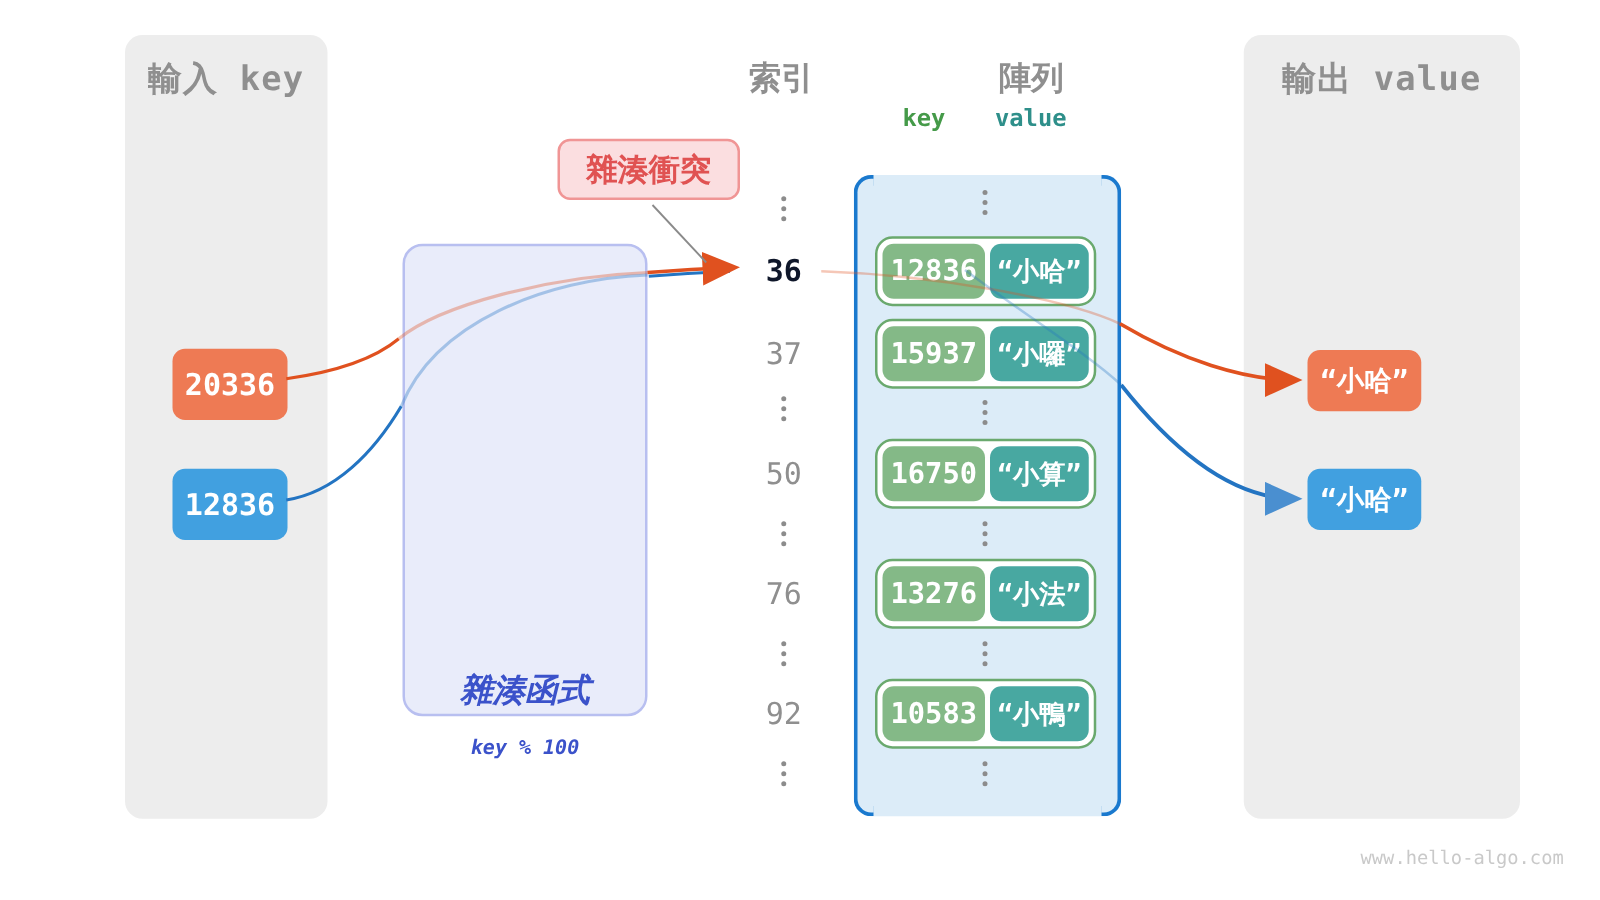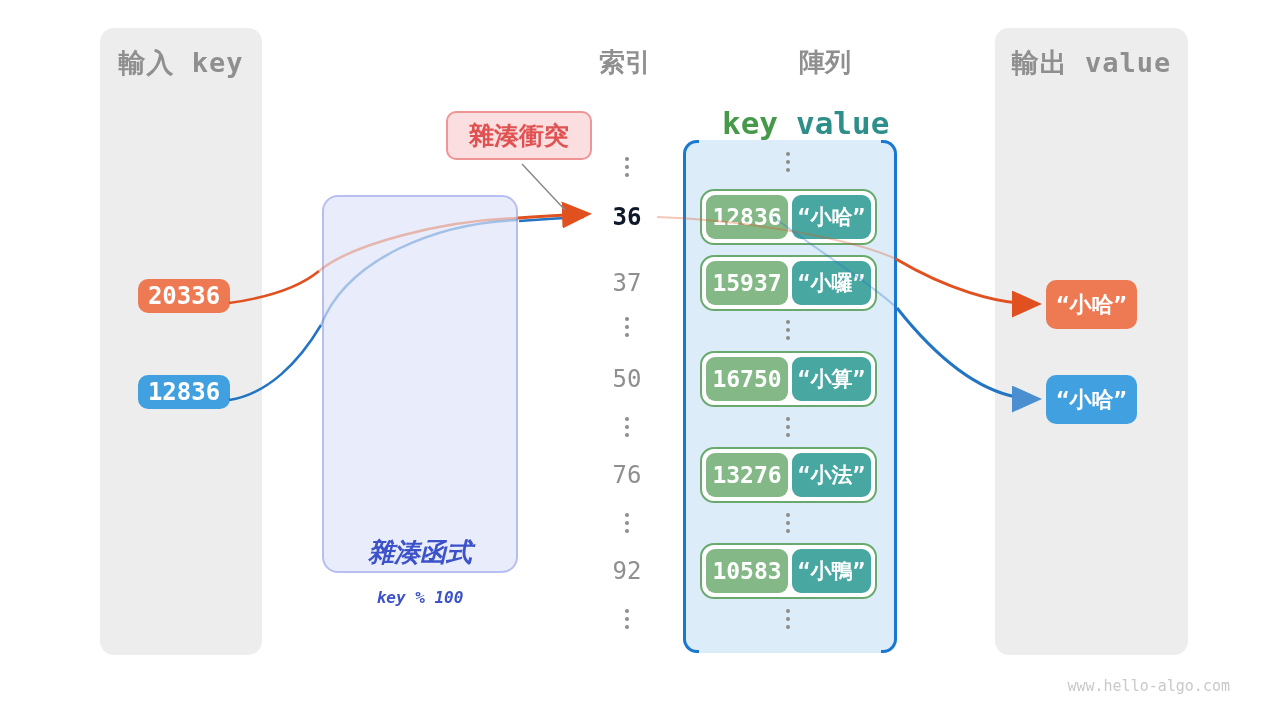--- a/index.html
+++ b/index.html
@@ -2,31 +2,31 @@
 <html><head>
 <meta charset="utf-8">
 <style>
   html,body{margin:0;padding:0;background:#fff;}
   .canvas{position:relative;width:1280px;height:720px;background:#ffffff;overflow:hidden;
           font-family:"Liberation Sans",sans-serif;}
 
   
   .panel{position:absolute;top:28px;height:627px;background:#ededed;border-radius:14px;}
   .panel-input{left:100px;width:162px;}
-  .panel-output{left:995px;width:193px;}
+  .panel-output{left:995px;width:193px;padding-left:28px;}
   .panel-title{position:absolute;top:17px;left:0;right:0;text-align:center;
                font-size:27px;font-weight:bold;color:#8f8f8f;
                font-family:"DejaVu Sans Mono",sans-serif;letter-spacing:1px;}
 
   
   .chip{position:absolute;border-radius:10px;color:#fff;display:flex;align-items:center;
         justify-content:center;font-family:"DejaVu Sans Mono",monospace;font-weight:bold;}
   .chip-orange{background:#ee7a54;}
   .chip-blue{background:#41a0e0;}
-  .chip-key{width:92px;height:34px;font-size:24px;}
+  .chip-key{width:92px;height:57px;font-size:24px;}
   .chip-out{width:91px;height:49px;font-size:22px;}
   .key-1{left:138px;top:279px;}
   .key-2{left:138px;top:375px;}
   .out-1{left:1046px;top:280px;}
   .out-2{left:1046px;top:375px;}
 
   
   .hash-box{position:absolute;left:322px;top:195px;width:196px;height:378px;
             background:#e9ecfa;border:2px solid #b8bff0;border-radius:16px;box-sizing:border-box;font-style:italic;}
   .hash-title{position:absolute;left:0;right:0;top:338px;text-align:center;
@@ -36,21 +36,21 @@
 
   
   .collision{position:absolute;left:446px;top:111px;width:146px;height:49px;box-sizing:border-box;
              background:#fbdee0;border:2px solid #f09595;border-radius:10px;display:flex;
              align-items:center;justify-content:center;color:#e05252;font-weight:bold;font-size:25px;}
 
   
   .col-header{position:absolute;top:45px;font-size:26px;font-weight:bold;color:#8f8f8f;text-align:center;}
   .h-index{left:595px;width:60px;}
   .h-array{left:789px;width:72px;}
-  .kv-header{position:absolute;top:105px;font-size:31px;font-weight:600;
+  .kv-header{position:absolute;top:84px;font-size:19px;font-weight:600;
              font-family:"DejaVu Sans Mono",monospace;}
   .kv-key{left:722px;color:#459a49;}
   .kv-value{left:796px;color:#2e8f8a;}
 
   
   .idx{position:absolute;left:598px;width:58px;text-align:center;
        font-family:"DejaVu Sans Mono",monospace;font-size:24px;color:#8f8f8f;}
   .idx-36{top:203px;font-weight:bold;color:#0f172a;}
   .idx-37{top:269px;}
   .idx-50{top:365px;}
@@ -77,21 +77,21 @@
   .pair{position:absolute;left:700px;width:177px;height:56px;box-sizing:border-box;
         background:#ffffff;border:2px solid #6aa96e;border-radius:14px;}
   .p1{top:189px;} .p2{top:255px;} .p3{top:351px;} .p4{top:447px;} .p5{top:543px;}
   .pair-key{position:absolute;left:4px;top:4px;width:82px;height:44px;background:#84b987;
             border-radius:9px;display:flex;align-items:center;justify-content:center;color:#fff;
             font-family:"DejaVu Sans Mono",monospace;font-weight:bold;font-size:23px;}
   .pair-val{position:absolute;left:90px;top:4px;width:79px;height:44px;background:#48a8a1;
             border-radius:9px;display:flex;align-items:center;justify-content:center;color:#fff;
             font-size:21px;font-weight:600;font-family:"DejaVu Sans Mono",sans-serif;}
 
-  .watermark{position:absolute;top:677px;right:50px;font-family:"DejaVu Sans Mono",monospace;
+  .watermark{position:absolute;top:677px;right:29px;font-family:"DejaVu Sans Mono",monospace;
              font-size:15px;color:#c9c9c9;}
 
   .overlay{position:absolute;left:0;top:0;pointer-events:none;}
 </style>
 </head>
 <body>
 
 <div class="canvas">
 
   <div class="panel panel-input">

